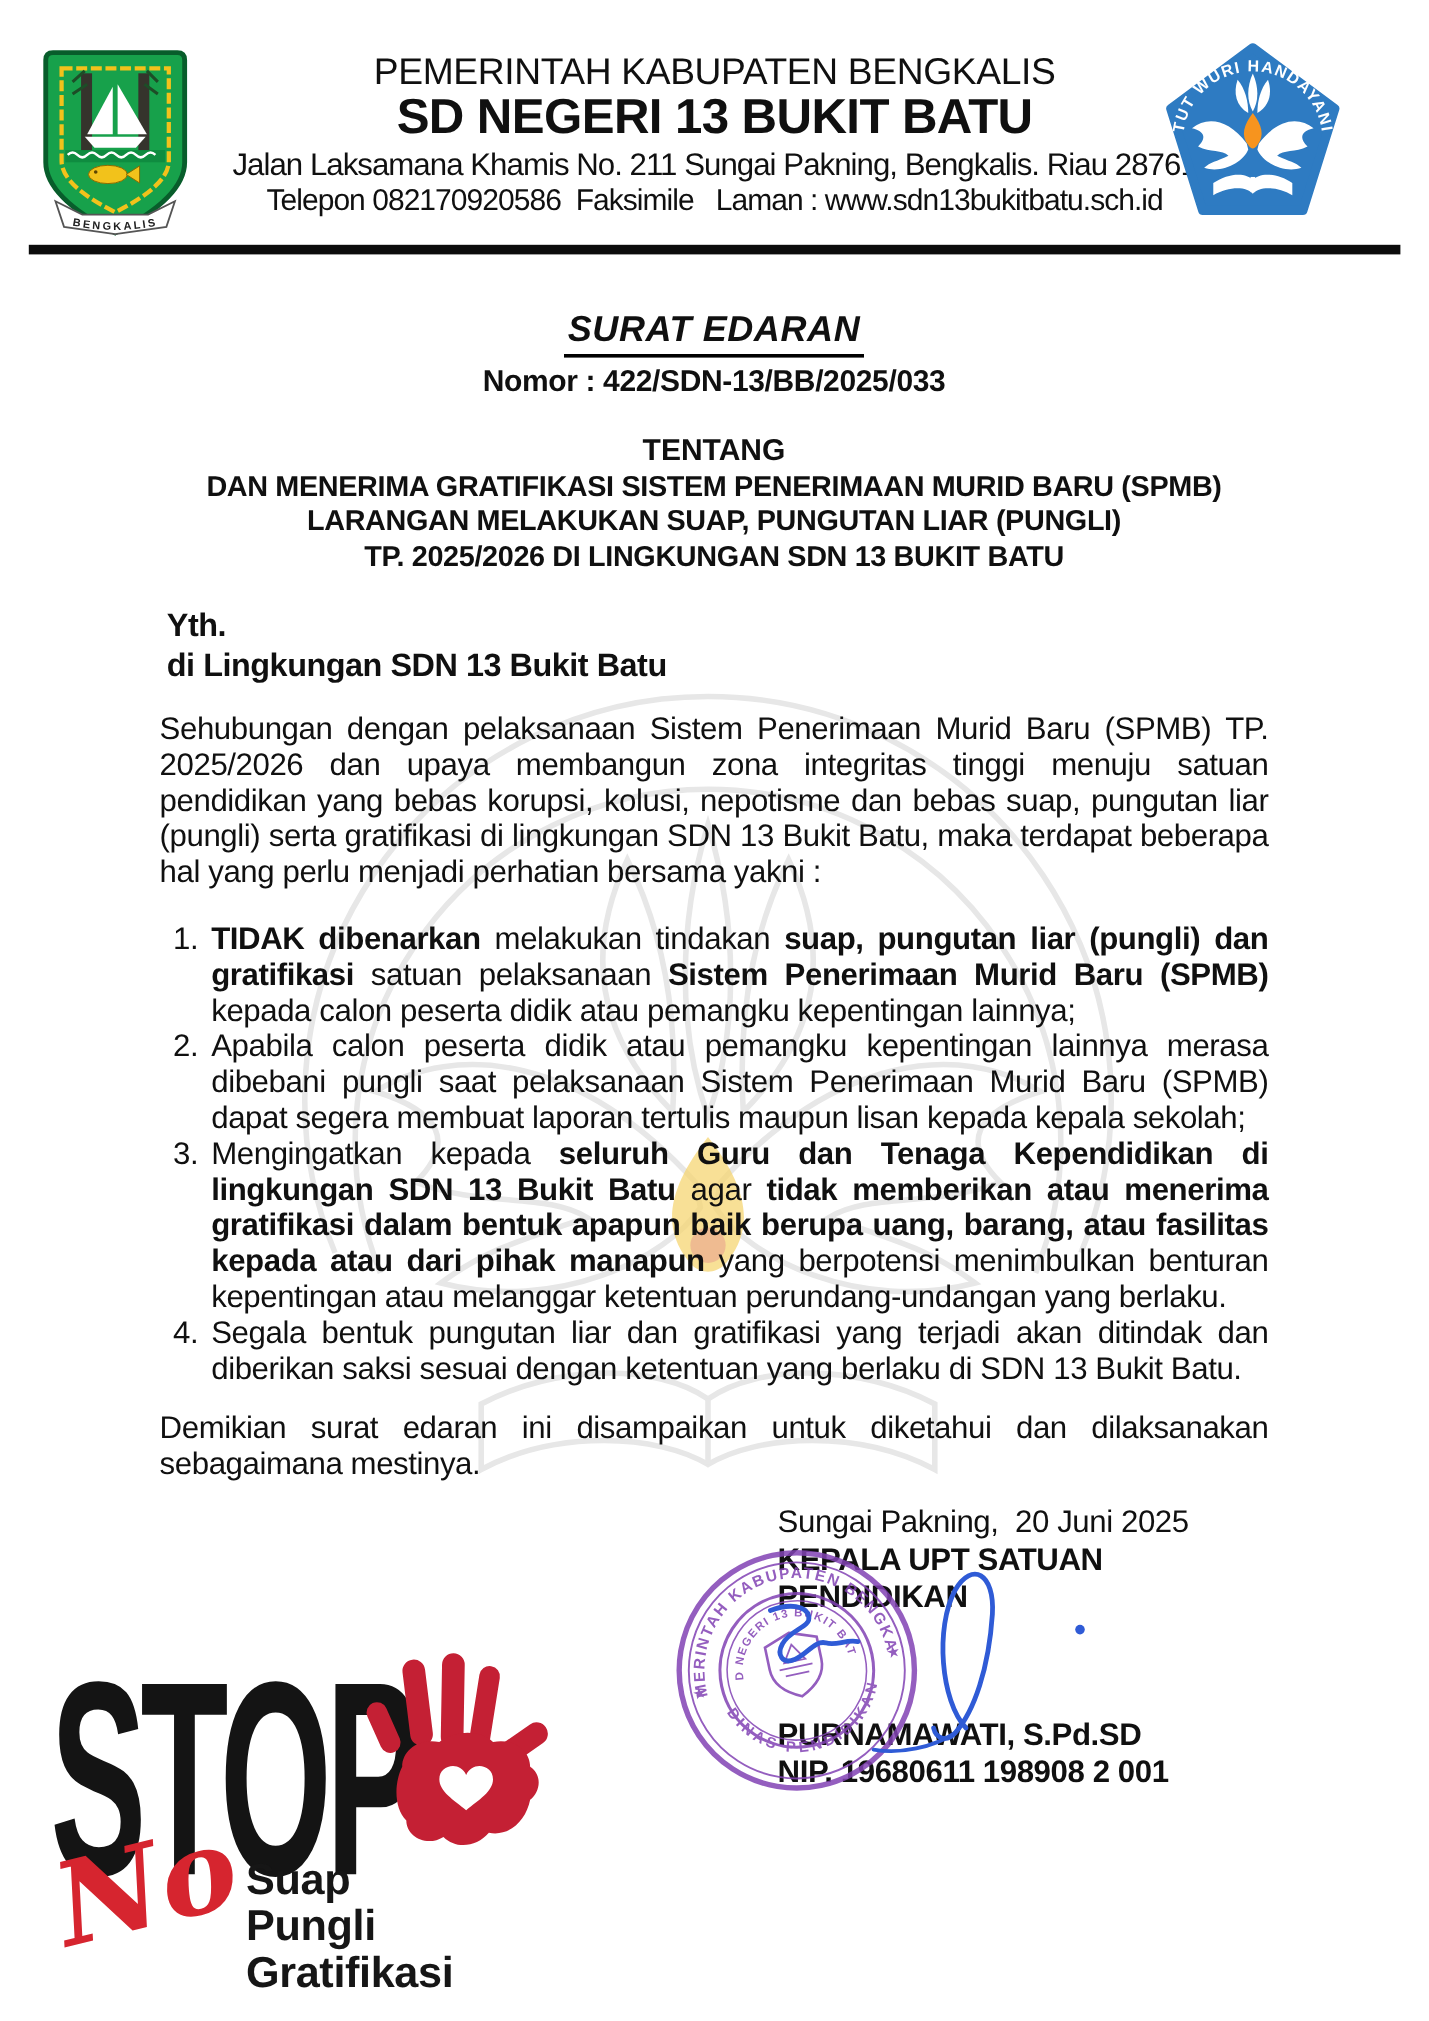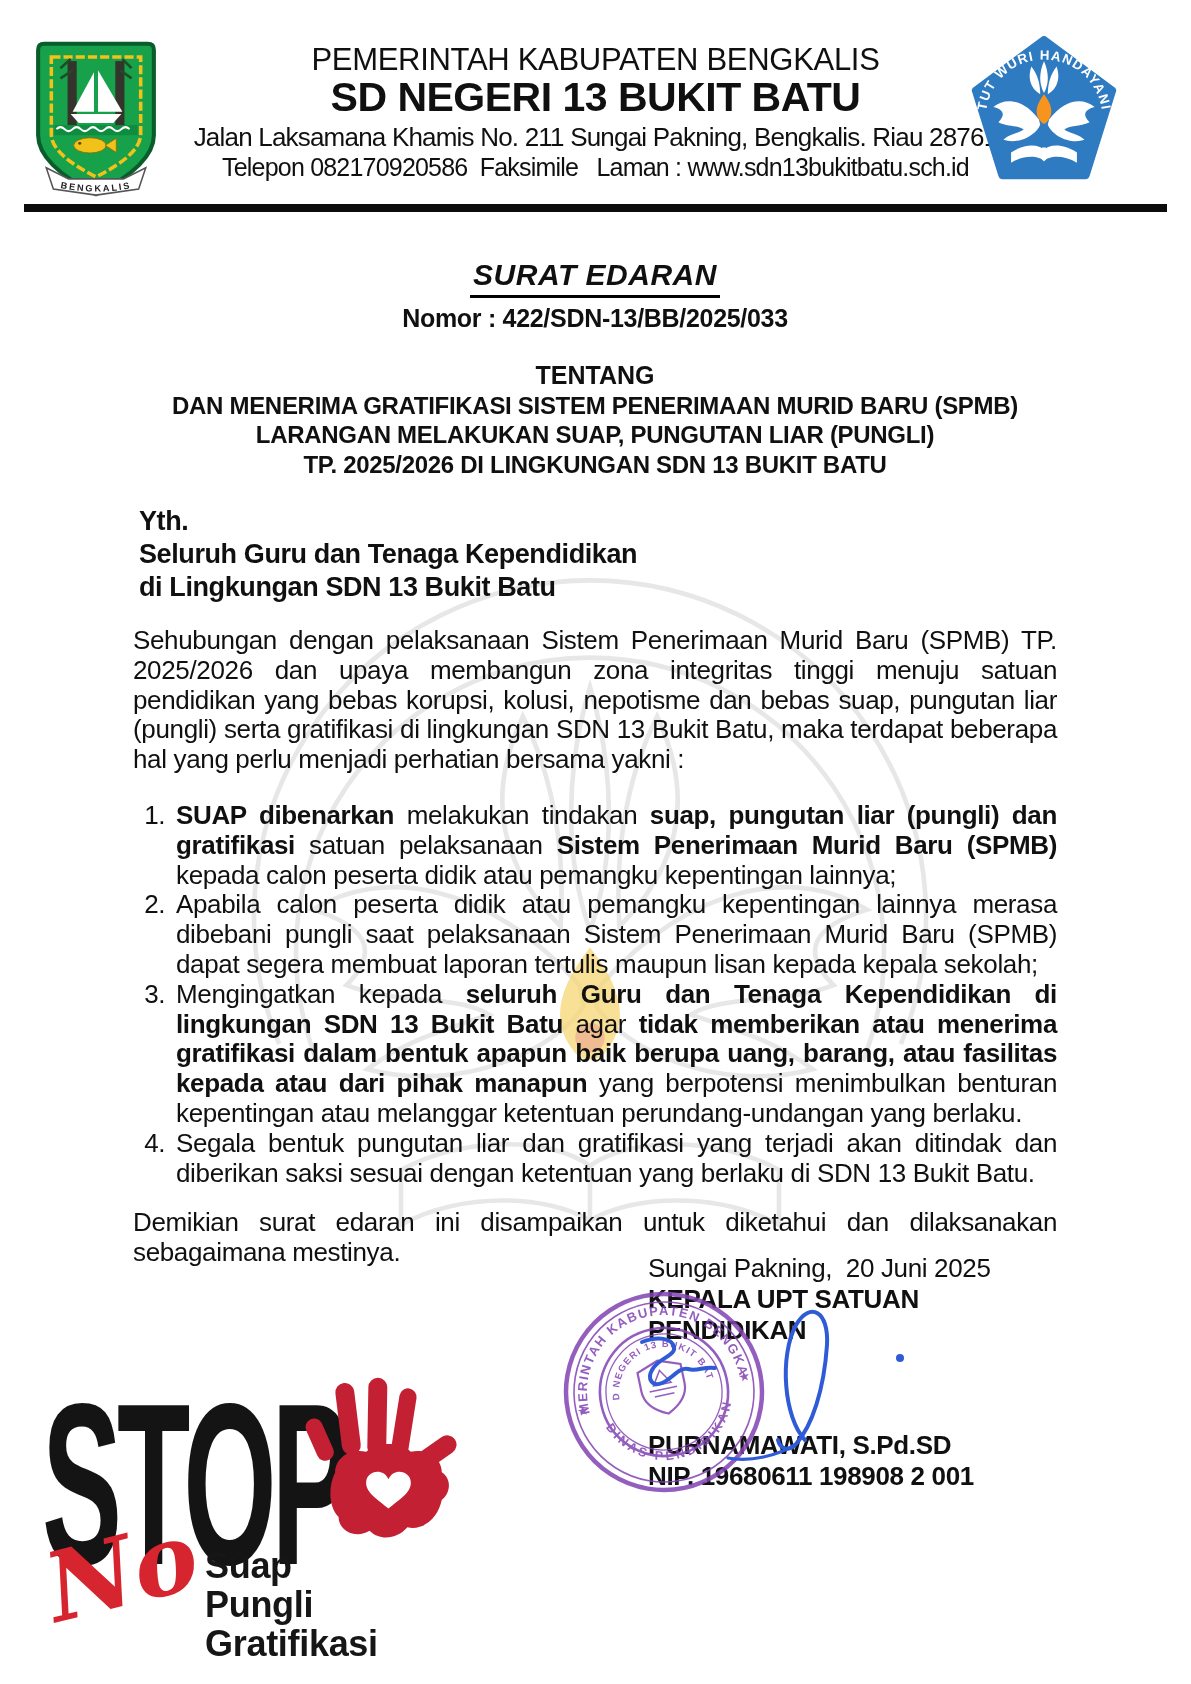--- a/index.html
+++ b/index.html
@@ -129,29 +129,28 @@
     <div class="doc-number">Nomor : 422/SDN-13/BB/2025/033</div>
 
     <div class="subject-label">TENTANG</div>
     <div class="subject-line">DAN MENERIMA GRATIFIKASI SISTEM PENERIMAAN MURID BARU (SPMB)</div>
     <div class="subject-line">LARANGAN MELAKUKAN SUAP, PUNGUTAN LIAR (PUNGLI)</div>
     <div class="subject-line">TP. 2025/2026 DI LINGKUNGAN SDN 13 BUKIT BATU</div>
 
     <div class="recipient">
       <div class="sal">Yth.</div>
       <div>
-        <div>Seluruh Guru dan Tenaga Kependidikan</div>
         <div>di Lingkungan SDN 13 Bukit Batu</div>
       </div>
     </div>
 
     <div class="para">Sehubungan dengan pelaksanaan Sistem Penerimaan Murid Baru (SPMB) TP. 2025/2026 dan upaya membangun zona integritas tinggi menuju satuan pendidikan yang bebas korupsi, kolusi, nepotisme dan bebas suap, pungutan liar (pungli) serta gratifikasi di lingkungan SDN 13 Bukit Batu, maka terdapat beberapa hal yang perlu menjadi perhatian bersama yakni :</div>
 
     <ol class="directives">
-      <li><span style="font-weight: 700;">SUAP dibenarkan</span><span> melakukan tindakan </span><span style="font-weight: 700;">suap, pungutan liar (pungli) dan gratifikasi</span><span> satuan pelaksanaan </span><span style="font-weight: 700;">Sistem Penerimaan Murid Baru (SPMB)</span><span> kepada calon peserta didik atau pemangku kepentingan lainnya;</span></li>
+      <li><span style="font-weight: 700;">TIDAK dibenarkan</span><span> melakukan tindakan </span><span style="font-weight: 700;">suap, pungutan liar (pungli) dan gratifikasi</span><span> satuan pelaksanaan </span><span style="font-weight: 700;">Sistem Penerimaan Murid Baru (SPMB)</span><span> kepada calon peserta didik atau pemangku kepentingan lainnya;</span></li>
       <li><span>Apabila calon peserta didik atau pemangku kepentingan lainnya merasa dibebani pungli saat pelaksanaan Sistem Penerimaan Murid Baru (SPMB) dapat segera membuat laporan tertulis maupun lisan kepada kepala sekolah;</span></li>
       <li><span>Mengingatkan kepada </span><span style="font-weight: 700;">seluruh Guru dan Tenaga Kependidikan di lingkungan SDN 13 Bukit Batu</span><span> agar </span><span style="font-weight: 700;">tidak memberikan atau menerima gratifikasi dalam bentuk apapun baik berupa uang, barang, atau fasilitas kepada atau dari pihak manapun</span><span> yang berpotensi menimbulkan benturan kepentingan atau melanggar ketentuan perundang-undangan yang berlaku.</span></li>
       <li><span>Segala bentuk pungutan liar dan gratifikasi yang terjadi akan ditindak dan diberikan saksi sesuai dengan ketentuan yang berlaku di SDN 13 Bukit Batu.</span></li>
     </ol>
 
     <div class="closing">Demikian surat edaran ini disampaikan untuk diketahui dan dilaksanakan sebagaimana mestinya.</div>
   </div>
 
   <div class="sig-block">
     <div class="sig-date">Sungai Pakning,  20 Juni 2025</div>

